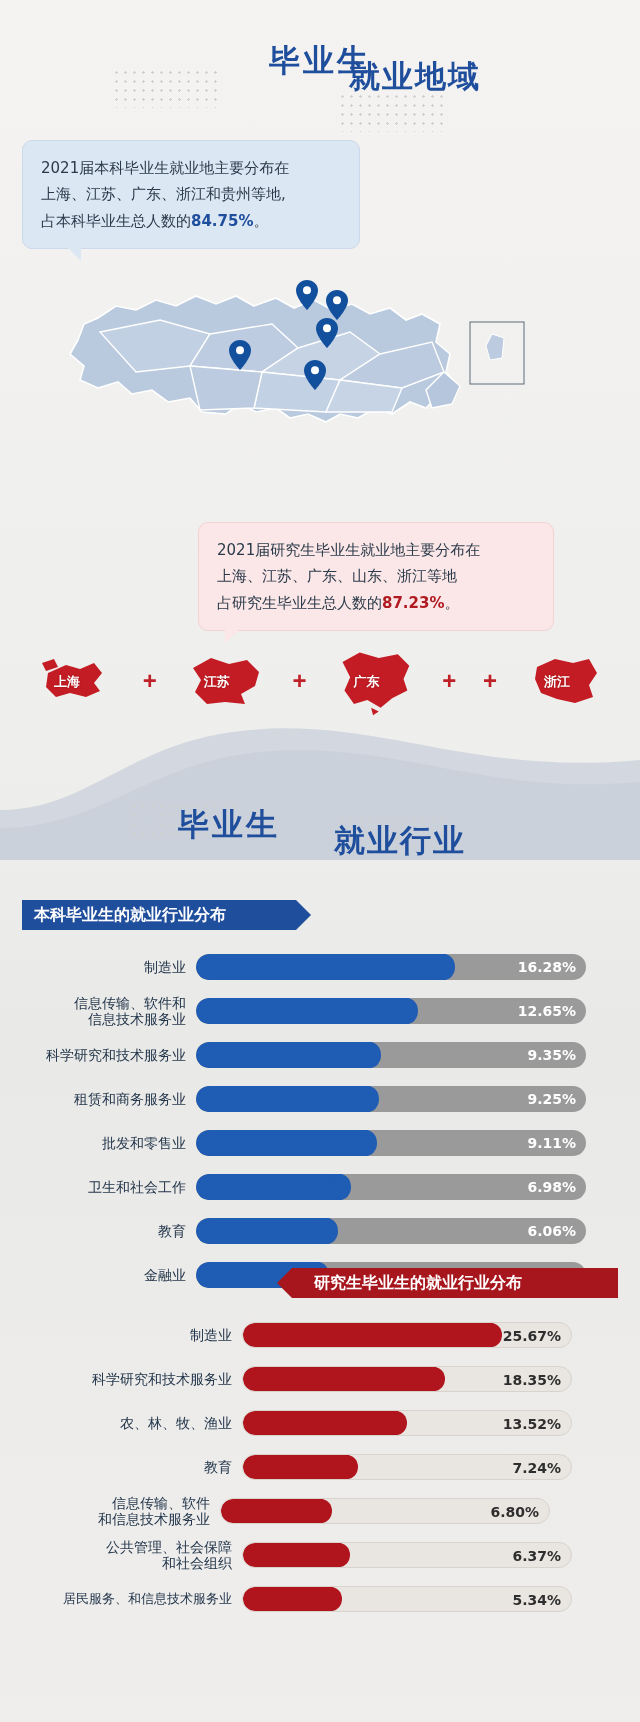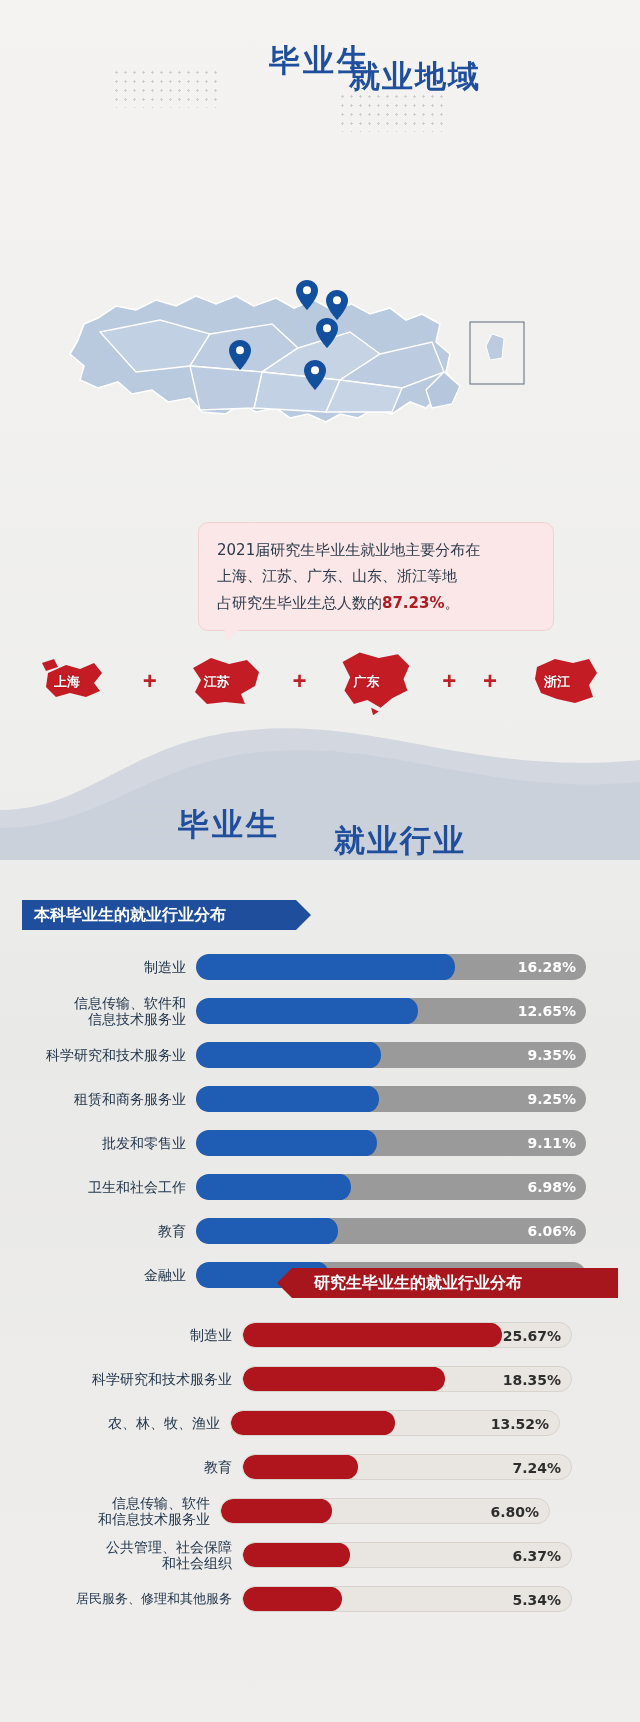--- a/index.html
+++ b/index.html
@@ -247,20 +247,27 @@
 <body>
 
 <div class="page">
 
   <div class="title-block">
     <div class="dotgrid" style="left:112px;top:28px;width:110px;height:40px;"></div>
     <div class="dotgrid" style="left:338px;top:52px;width:110px;height:40px;"></div>
     <span class="title-main">毕业生</span><span class="title-sub" style="position:absolute;left:345px;top:16px;">就业地域</span>
   </div>
 
+  <div class="bubble bubble-blue">
+    <div>2021届本科毕业生就业地主要分布在</div>
+    <div>上海、江苏、广东、浙江和贵州等地,</div>
+    <div>
+      <span>占本科毕业生总人数的</span><span class="hl-blue">84.75%</span><span>。</span>
+    </div>
+  </div>
 
   <div class="map-wrap">
     <svg width="520" height="200" viewBox="0 0 520 200">
       <g>
         <path d="M38,78 L30,92 L44,104 L40,118 L58,126 L78,120 L92,132 L112,128 L128,140 L150,136 L162,150 L186,152 L200,142 L216,150 L236,146 L250,156 L268,152 L286,160 L300,152 L318,156 L336,146 L352,152 L370,140 L386,146 L398,134 L410,140 L418,124 L406,110 L410,92 L396,80 L400,62 L382,52 L366,58 L350,46 L330,52 L312,42 L292,48 L274,38 L254,46 L236,36 L214,44 L196,34 L176,42 L156,34 L136,44 L116,38 L96,48 L76,44 L58,56 L44,62 Z" fill="#b9c9de" stroke="#ffffff" stroke-width="1.6"></path>
         <path d="M60,70 L120,58 L170,72 L150,104 L96,110 Z" fill="#c2d0e3" stroke="#fff" stroke-width="1.4"></path>
         <path d="M170,72 L232,62 L258,86 L222,110 L150,104 Z" fill="#bdcce0" stroke="#fff" stroke-width="1.4"></path>
         <path d="M258,86 L310,70 L340,92 L300,118 L222,110 Z" fill="#c5d3e5" stroke="#fff" stroke-width="1.4"></path>
         <path d="M340,92 L392,80 L404,110 L362,126 L300,118 Z" fill="#bccbdf" stroke="#fff" stroke-width="1.4"></path>
         <path d="M222,110 L300,118 L286,150 L214,146 Z" fill="#c3d1e4" stroke="#fff" stroke-width="1.4"></path>
@@ -484,21 +491,21 @@
         <span>科学研究和技术服务业</span>
       </div>
       <div class="track track-red">
         <div class="fill fill-red" style="width:193px;">
           <div class="blob" style="background:#b0141d;"></div>
         </div>
         <div class="pct-inside pct-dark">18.35%</div>
       </div>
     </div>
 
-    <div class="row" style="padding-left:34px;">
+    <div class="row" style="padding-left:46px;">
       <div class="lab">
         <span>农、林、牧、渔业</span>
       </div>
       <div class="track track-red">
         <div class="fill fill-red" style="width:155px;">
           <div class="blob" style="background:#b0141d;"></div>
         </div>
         <div class="pct-inside pct-dark">13.52%</div>
       </div>
     </div>
@@ -536,21 +543,21 @@
       <div class="track track-red">
         <div class="fill fill-red" style="width:98px;">
           <div class="blob" style="background:#b0141d;"></div>
         </div>
         <div class="pct-inside pct-dark">6.37%</div>
       </div>
     </div>
 
     <div class="row" style="padding-left:46px;">
       <div class="lab" style="font-size:13px;">
-        <span>居民服务、修理和其他服务</span>
+        <span>居民服务、和信息技术服务业</span>
       </div>
       <div class="track track-red">
         <div class="fill fill-red" style="width:90px;">
           <div class="blob" style="background:#b0141d;"></div>
         </div>
         <div class="pct-inside pct-dark">5.34%</div>
       </div>
     </div>
 
   </div>

